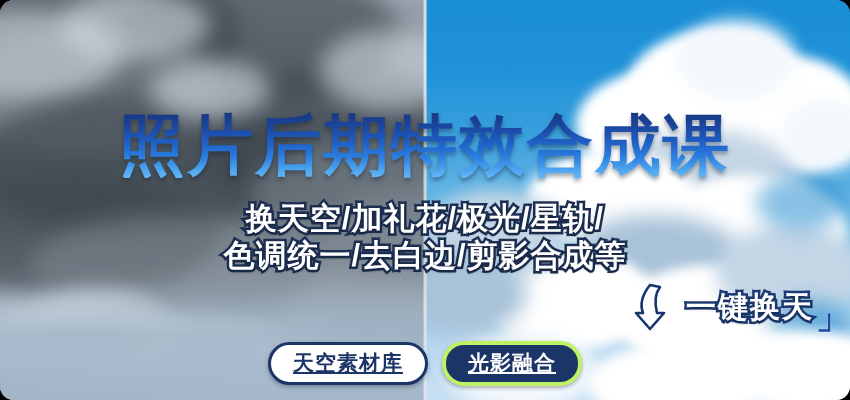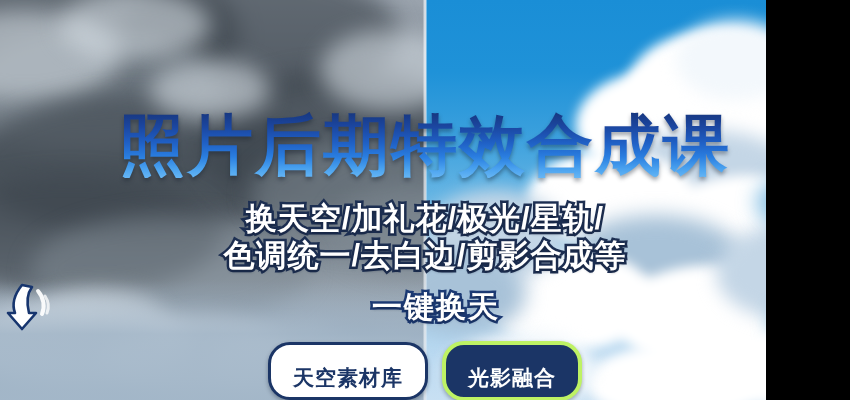--- a/index.html
+++ b/index.html
@@ -6,24 +6,25 @@
     margin: 0;
     padding: 0;
     background: #000;
   }
   body {
     font-family: "Liberation Sans", "DejaVu Sans", sans-serif;
   }
 
   .banner {
     position: relative;
-    width: 766px;
+    width: 850px;
     height: 400px;
     overflow: hidden;
     background: #6d7a85;
+    border-radius: 14px;
   }
 
   
   .sky-left {
     position: absolute;
     left: 0; top: 0;
     width: 426px; height: 400px;
     overflow: hidden;
     background:
       linear-gradient(180deg,
@@ -158,22 +159,21 @@
 
   
   .oneclick {
     position: absolute;
     top: 278px;
     left: 0;
     width: 850px;
     height: 58px;
     display: flex;
     align-items: center;
-    justify-content: space-between;
-    gap: 6px;
+    justify-content: flex-end;
   }
   .arrow-icon {
     width: 56px;
     height: 56px;
     flex: none;
     margin-right: 2px;
   }
   .oneclick-text {
     font-size: 30px;
     font-weight: bold;
@@ -202,24 +202,25 @@
     width: 850px;
     display: flex;
     align-items: center;
     justify-content: center;
     gap: 14px;
   }
   .badge {
     font-size: 21px;
     font-weight: bold;
     letter-spacing: 1px;
-    padding: 20px 22px 7px;
+    padding: 5px 22px 7px;
     border-radius: 22px;
     white-space: nowrap;
     line-height: 1.2;
+    text-decoration: underline;
   }
   .badge-light {
     background: #ffffff;
     color: #1b3566;
     border: 3px solid #1b3566;
     box-shadow: 0 2px 4px rgba(10,20,40,0.35);
   }
   .badge-dark {
     background: #1b3566;
     color: #ffffff;

